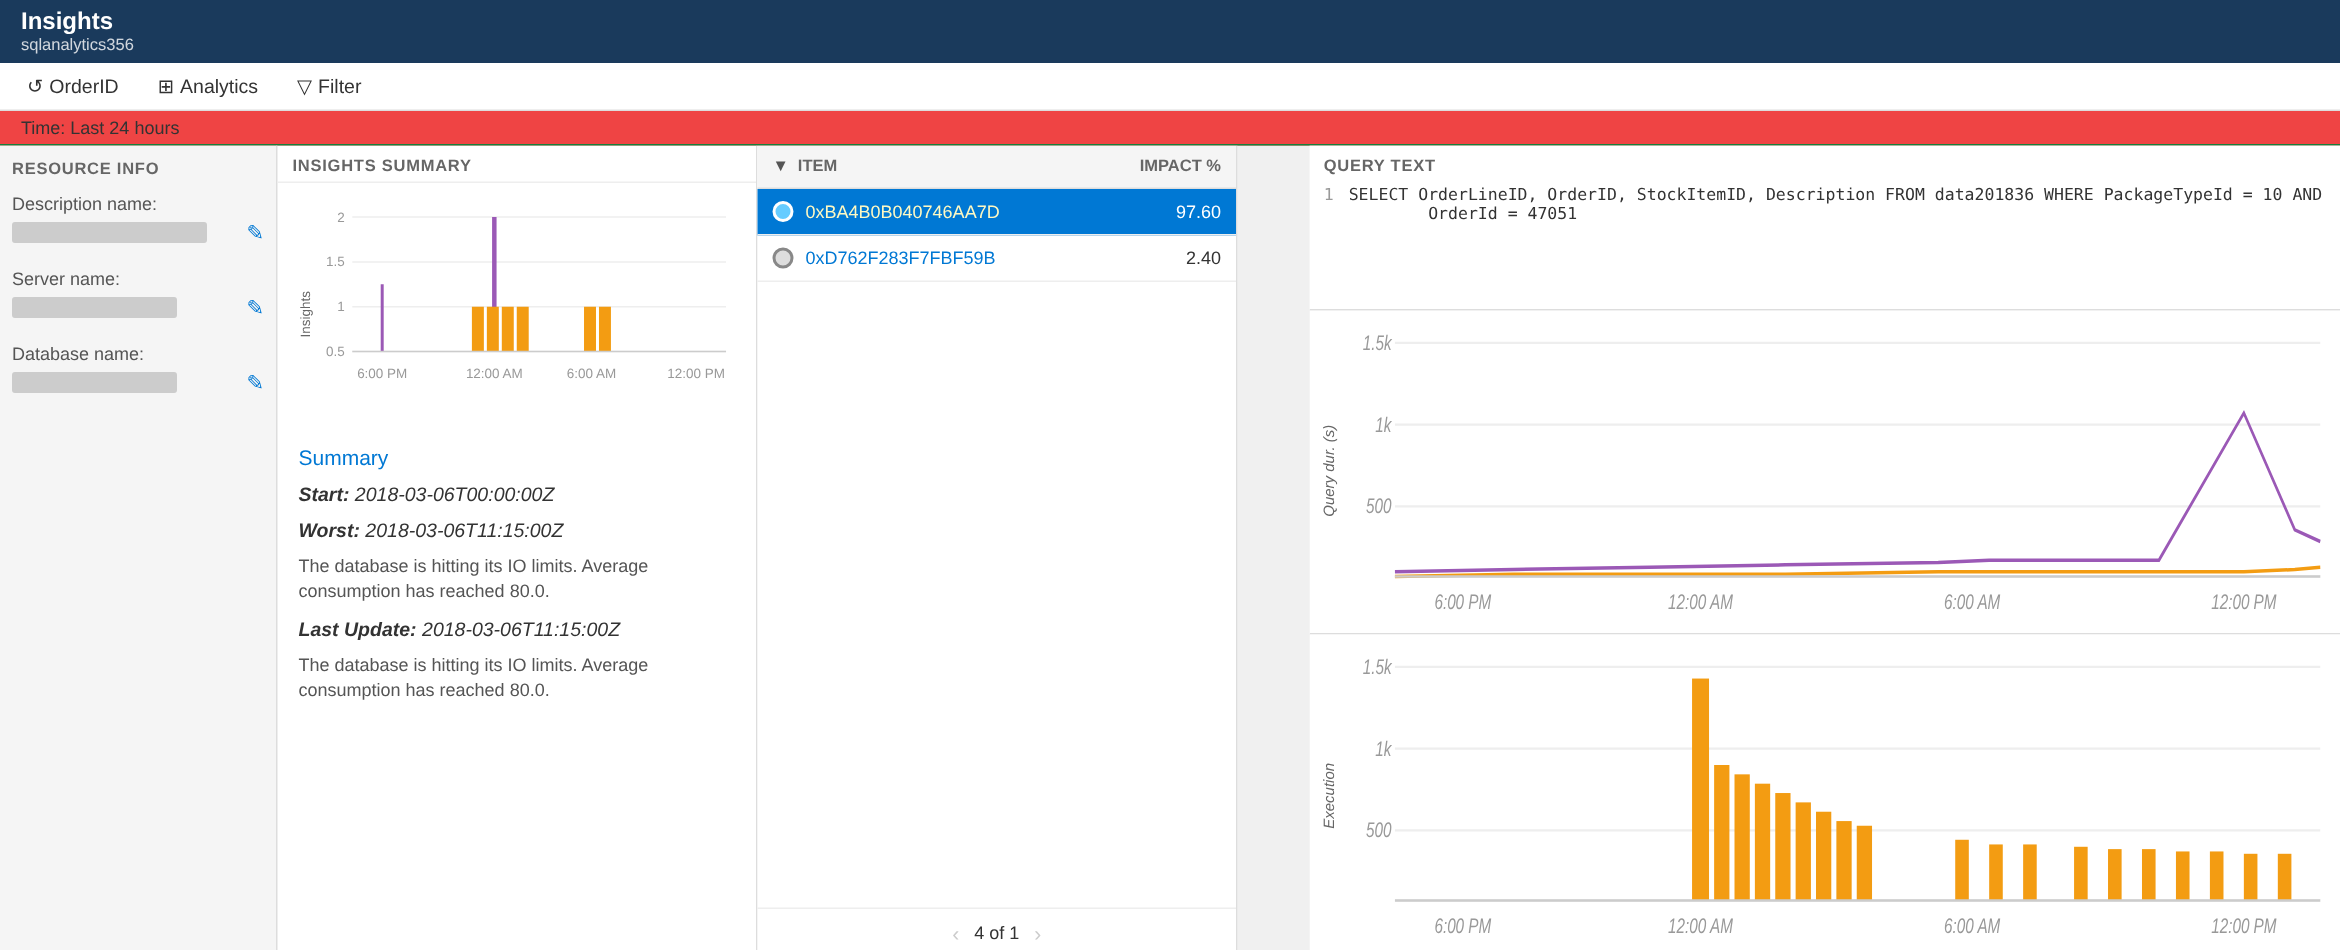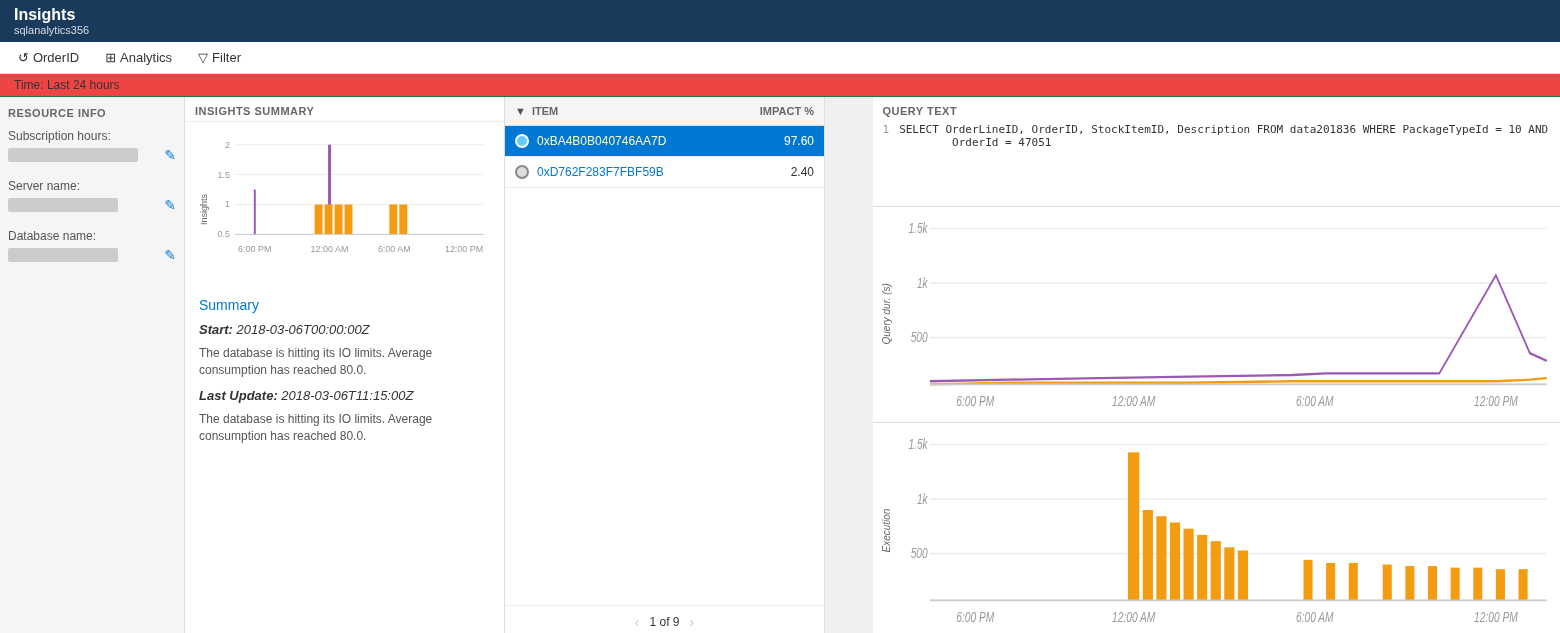--- a/index.html
+++ b/index.html
@@ -310,21 +310,21 @@
 <div class="time-bar">
   <span>Time: Last 24 hours</span>
 </div>
 
 <div class="main-content">
 
   <div class="resource-panel">
     <div class="section-title">RESOURCE INFO</div>
 
     <div class="resource-field">
-      <div class="resource-field-label">Subscription hours:</div>
+      <div class="resource-field-label">Description name:</div>
       <div class="resource-field-row">
         <div class="resource-field-value wide"></div>
         <span class="edit-icon">✎</span>
       </div>
     </div>
 
     <div class="resource-field">
       <div class="resource-field-label">Server name:</div>
       <div class="resource-field-row">
         <div class="resource-field-value"></div>
@@ -380,20 +380,24 @@
           <text x="200" y="118" text-anchor="middle" font-size="9" fill="#999">6:00 AM</text>
           <text x="270" y="118" text-anchor="middle" font-size="9" fill="#999">12:00 PM</text>
         </svg>
       </div>
 
       <div class="summary-content">
         <div class="summary-title">Summary</div>
         <div class="summary-line">
           <strong>Start:</strong>
           <span>2018-03-06T00:00:00Z</span>
+        </div>
+        <div class="summary-line">
+          <strong>Worst:</strong>
+          <span>2018-03-06T11:15:00Z</span>
         </div>
         <div class="summary-desc">The database is hitting its IO limits. Average consumption has reached 80.0.</div>
         <div class="summary-line">
           <strong>Last Update:</strong>
           <span>2018-03-06T11:15:00Z</span>
         </div>
         <div class="summary-desc">The database is hitting its IO limits. Average consumption has reached 80.0.</div>
       </div>
     </div>
 
@@ -411,21 +415,21 @@
       </div>
       <div class="item-row">
         <div class="item-icon" style="background:#ddd;"></div>
         <span class="item-name">0xD762F283F7FBF59B</span>
         <span class="item-impact">2.40</span>
       </div>
 
       <div style="flex:1;"></div>
       <div class="items-pagination">
         <button class="pagination-btn" disabled="">‹</button>
-        <span>1 of 9</span>
+        <span>4 of 1</span>
         <button class="pagination-btn" disabled="">›</button>
       </div>
     </div>
 
   </div>
 
   <div class="query-panel">
 
     <div class="query-text-section">
       <div class="query-section-title">QUERY TEXT</div>

